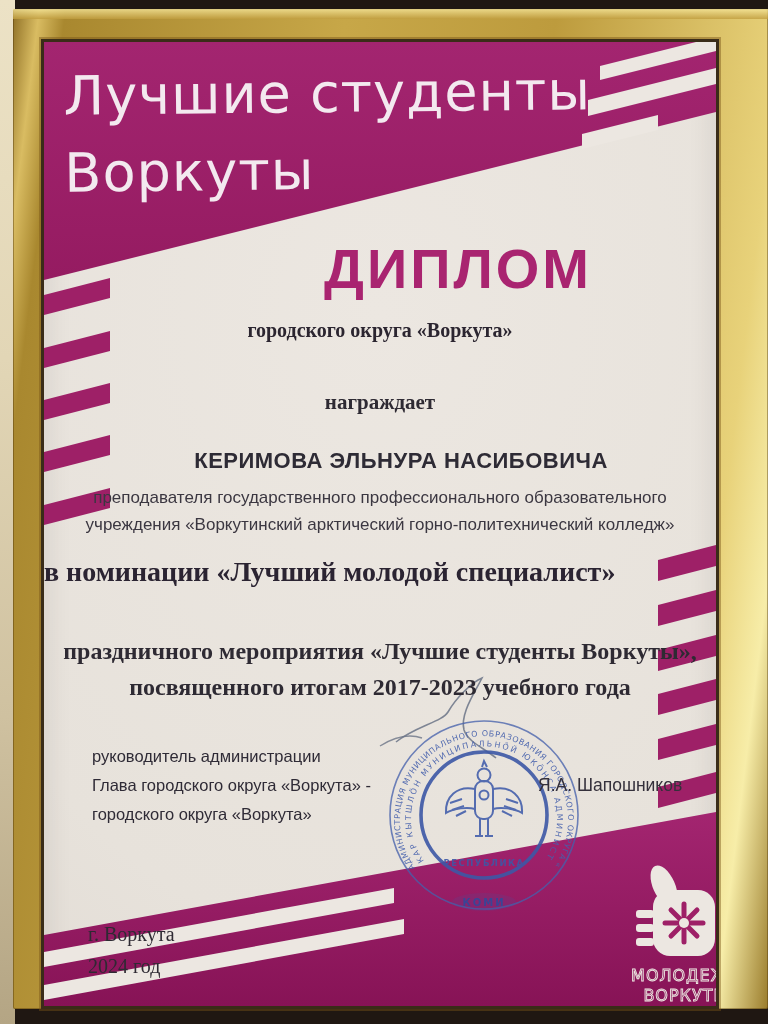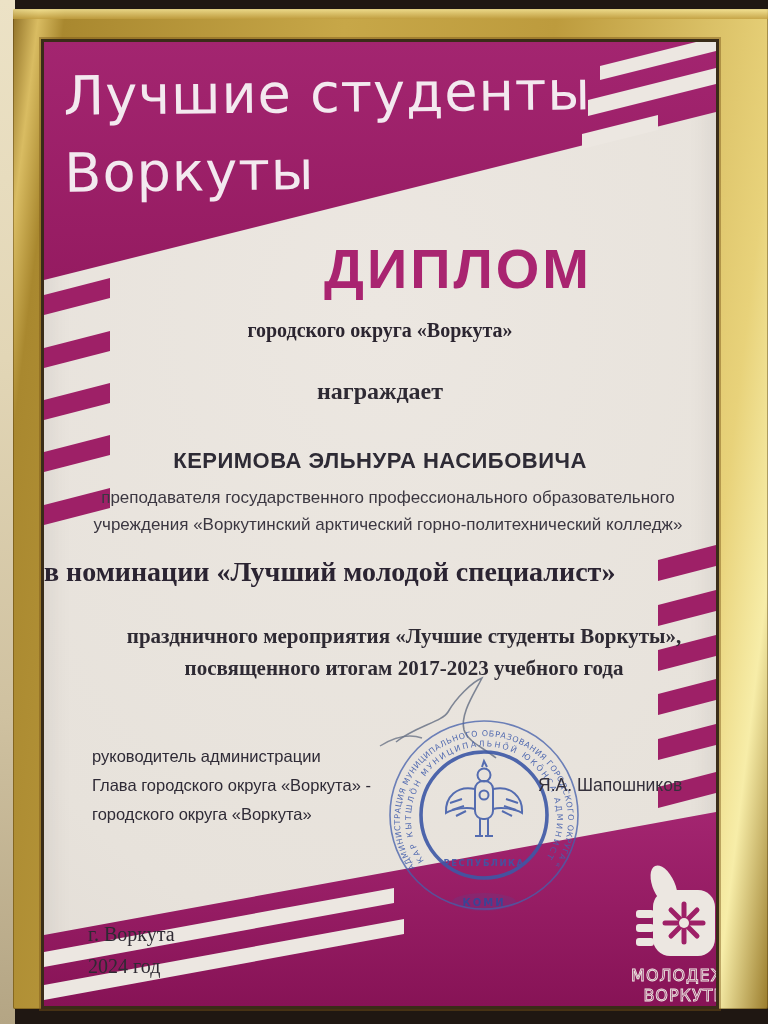--- a/index.html
+++ b/index.html
@@ -20,28 +20,28 @@
         box-shadow:0 0 0 3px #3a2c18, 0 0 0 5px rgba(120,85,25,.45), inset 0 0 28px rgba(60,40,40,.12);}
   .deco{position:absolute;left:0;top:0;width:672px;height:964px;display:block;}
   
   .t{position:absolute;color:#2e2a33;}
   .script-title{left:20px;top:14px;font-family:"DejaVu Sans",sans-serif;font-size:54px;line-height:1.42;
         color:#f3e9ef;letter-spacing:1px;transform:rotate(-.6deg);font-weight:400;}
   .diplom{left:78px;top:194px;width:672px;text-align:center;font-weight:bold;font-size:56px;
         letter-spacing:3px;color:#a92470;}
   .org{left:0;top:274px;width:672px;text-align:center;font-family:"Liberation Serif",serif;
         font-weight:bold;font-size:20px;line-height:1.45;color:#2b2530;}
-  .awards{left:0;top:336px;width:672px;text-align:center;font-family:"Liberation Serif",serif;
-        font-weight:bold;font-size:24px;}
-  .name{left:0;top:406px;width:672px;text-align:center;font-weight:bold;font-size:22px;letter-spacing:.5px;color:#2e2b35;}
-  .desc{left:8px;top:442px;width:672px;text-align:center;font-size:17px;line-height:1.6;color:#3b3741;}
+  .awards{left:0;top:348px;width:672px;text-align:center;font-family:"Liberation Serif",serif;
+        font-weight:bold;font-size:21px;}
+  .name{left:0;top:406px;width:672px;text-align:center;font-weight:bold;font-size:22px;letter-spacing:.5px;color:#2e2b35;padding-left:21px;}
+  .desc{left:0;top:442px;width:672px;text-align:center;font-size:17px;line-height:1.6;color:#3b3741;}
   .nomination{left:0;top:514px;width:672px;text-align:left;font-family:"Liberation Serif",serif;
         font-weight:bold;font-size:28px;color:#2b2432;}
-  .event{left:0;top:579px;width:672px;text-align:center;font-family:"Liberation Serif",serif;
-        font-weight:bold;font-size:21px;line-height:1.5;margin-left:24px;}
+  .event{left:0;top:591px;width:672px;text-align:center;font-family:"Liberation Serif",serif;
+        font-weight:bold;font-size:24px;line-height:1.5;}
   .official{left:48px;top:700px;font-size:16.5px;line-height:1.75;color:#2f2b36;}
   .signer{left:494px;top:733px;font-size:17.5px;color:#34303b;}
   .place{left:44px;top:849px;font-family:"Liberation Serif",serif;font-size:20px;line-height:1.6;color:#2e2a33;margin-top:27px;}
 </style>
 </head>
 <body>
 
 <div class="photo">
   <div class="wall"></div>
   <div class="frame"></div>

